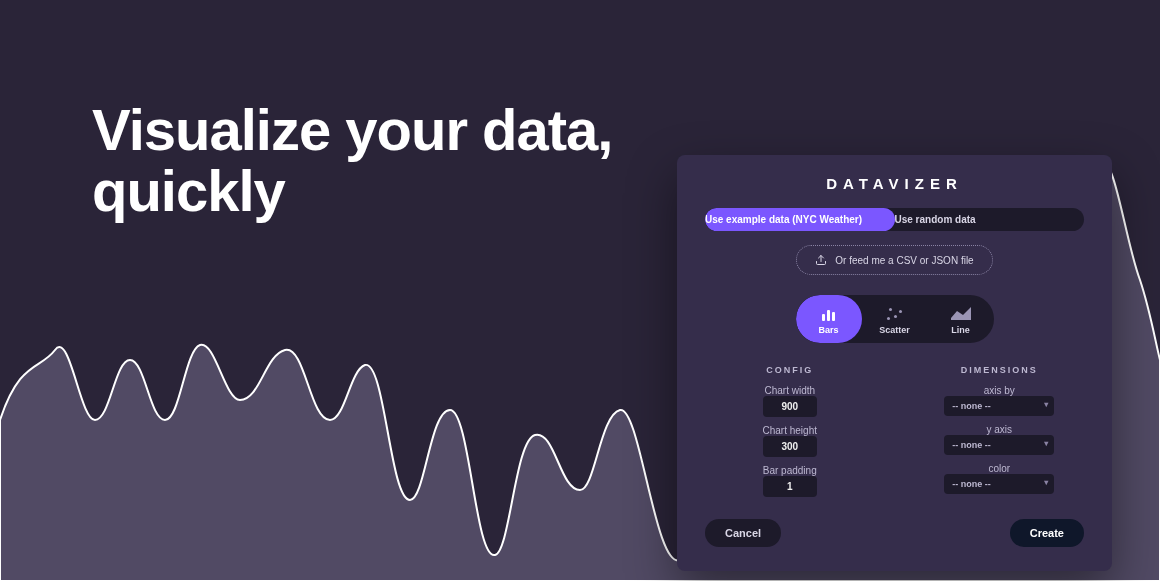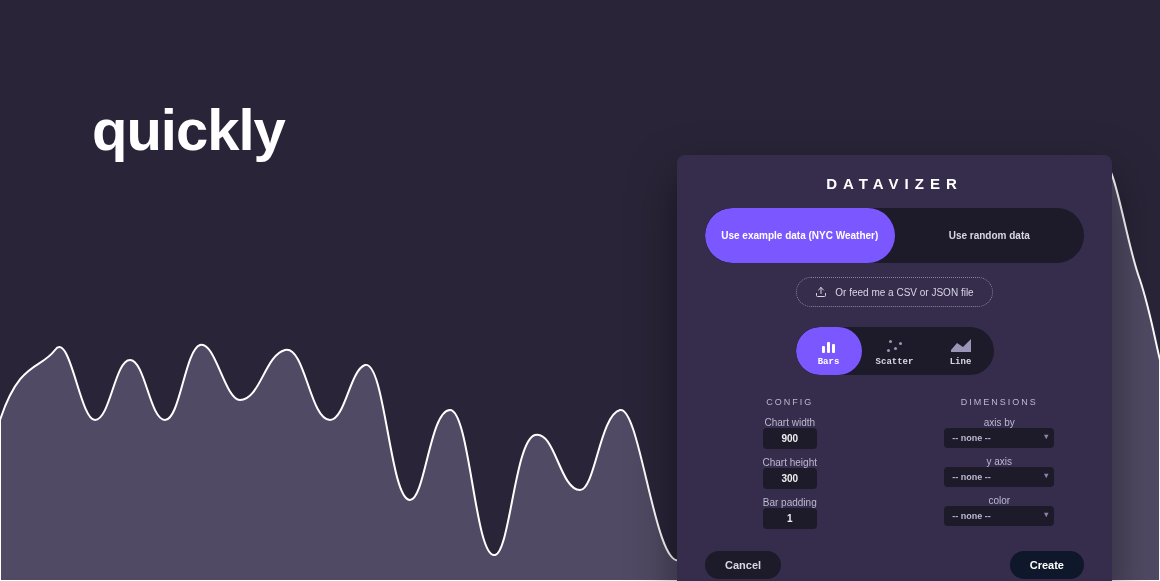--- a/index.html
+++ b/index.html
@@ -51,25 +51,25 @@
   }
   .data-pills {
     display: flex;
     background: #1d1a2a;
     border-radius: 999px;
     overflow: hidden;
     margin-bottom: 14px;
   }
   .data-pill {
     flex: 1;
-    text-align: center;
+    text-align: left;
     color: #d9d6e6;
     font-size: 10px;
     font-weight: 600;
-    padding: 22px 0;
+    padding: 6px 0;
     cursor: pointer;
   }
   .data-pill.active {
     background: #7b57ff;
     color: #ffffff;
     border-radius: 999px;
   }
   .upload-row {
     display: flex;
     justify-content: center;
@@ -97,21 +97,20 @@
     background: #1d1a2a;
     border-radius: 999px;
     overflow: hidden;
   }
   .chart-pill {
     width: 66px;
     text-align: center;
     padding: 10px 0 8px;
     cursor: pointer;
     color: #d9d6e6;
-    font-family: Liberation Mono, monospace;
   }
   .chart-pill.active {
     background: #7b57ff;
     color: #fff;
     border-radius: 999px;
   }
   .chart-pill .cp-icon {
     height: 16px;
     display: flex;
     justify-content: center;
@@ -132,21 +131,21 @@
   .line-icon { display:flex; justify-content:center; align-items:center; height:16px; margin-bottom:4px; }
   .form-row {
     display: flex;
     gap: 40px;
   }
   .form-col { flex:1; }
   .col-head {
     text-align: center;
     color: #bdb8d1;
     font-size: 9px;
-    font-weight: 400;
+    font-weight: 700;
     letter-spacing: 2px;
     margin-bottom: 10px;
   }
   .field {
     display: flex;
     align-items: center;
     justify-content: space-between;
     margin-bottom: 8px;
     font-size: 10px;
     color: #bdb8d1;
@@ -228,20 +227,21 @@
            C865,360 880,440 910,435 
            C940,430 955,350 985,345 
            C1015,340 1030,440 1060,330 
            C1075,280 1085,165 1100,160 
            C1115,155 1125,240 1140,280 
            C1150,310 1155,340 1160,360 
            L1160,581 L0,581 Z" fill="#514a64" stroke="#ffffff" stroke-width="2" stroke-linejoin="round"></path>
 </svg>
 
 <div class="headline">
+  <div>Visualize your data,</div>
   <div>quickly</div>
 </div>
 
 <div class="panel">
   <div class="brand">DATAVIZER</div>
 
   <div class="data-pills">
     <div class="data-pill active">Use example data (NYC Weather)</div>
     <div class="data-pill">Use random data</div>
   </div>

